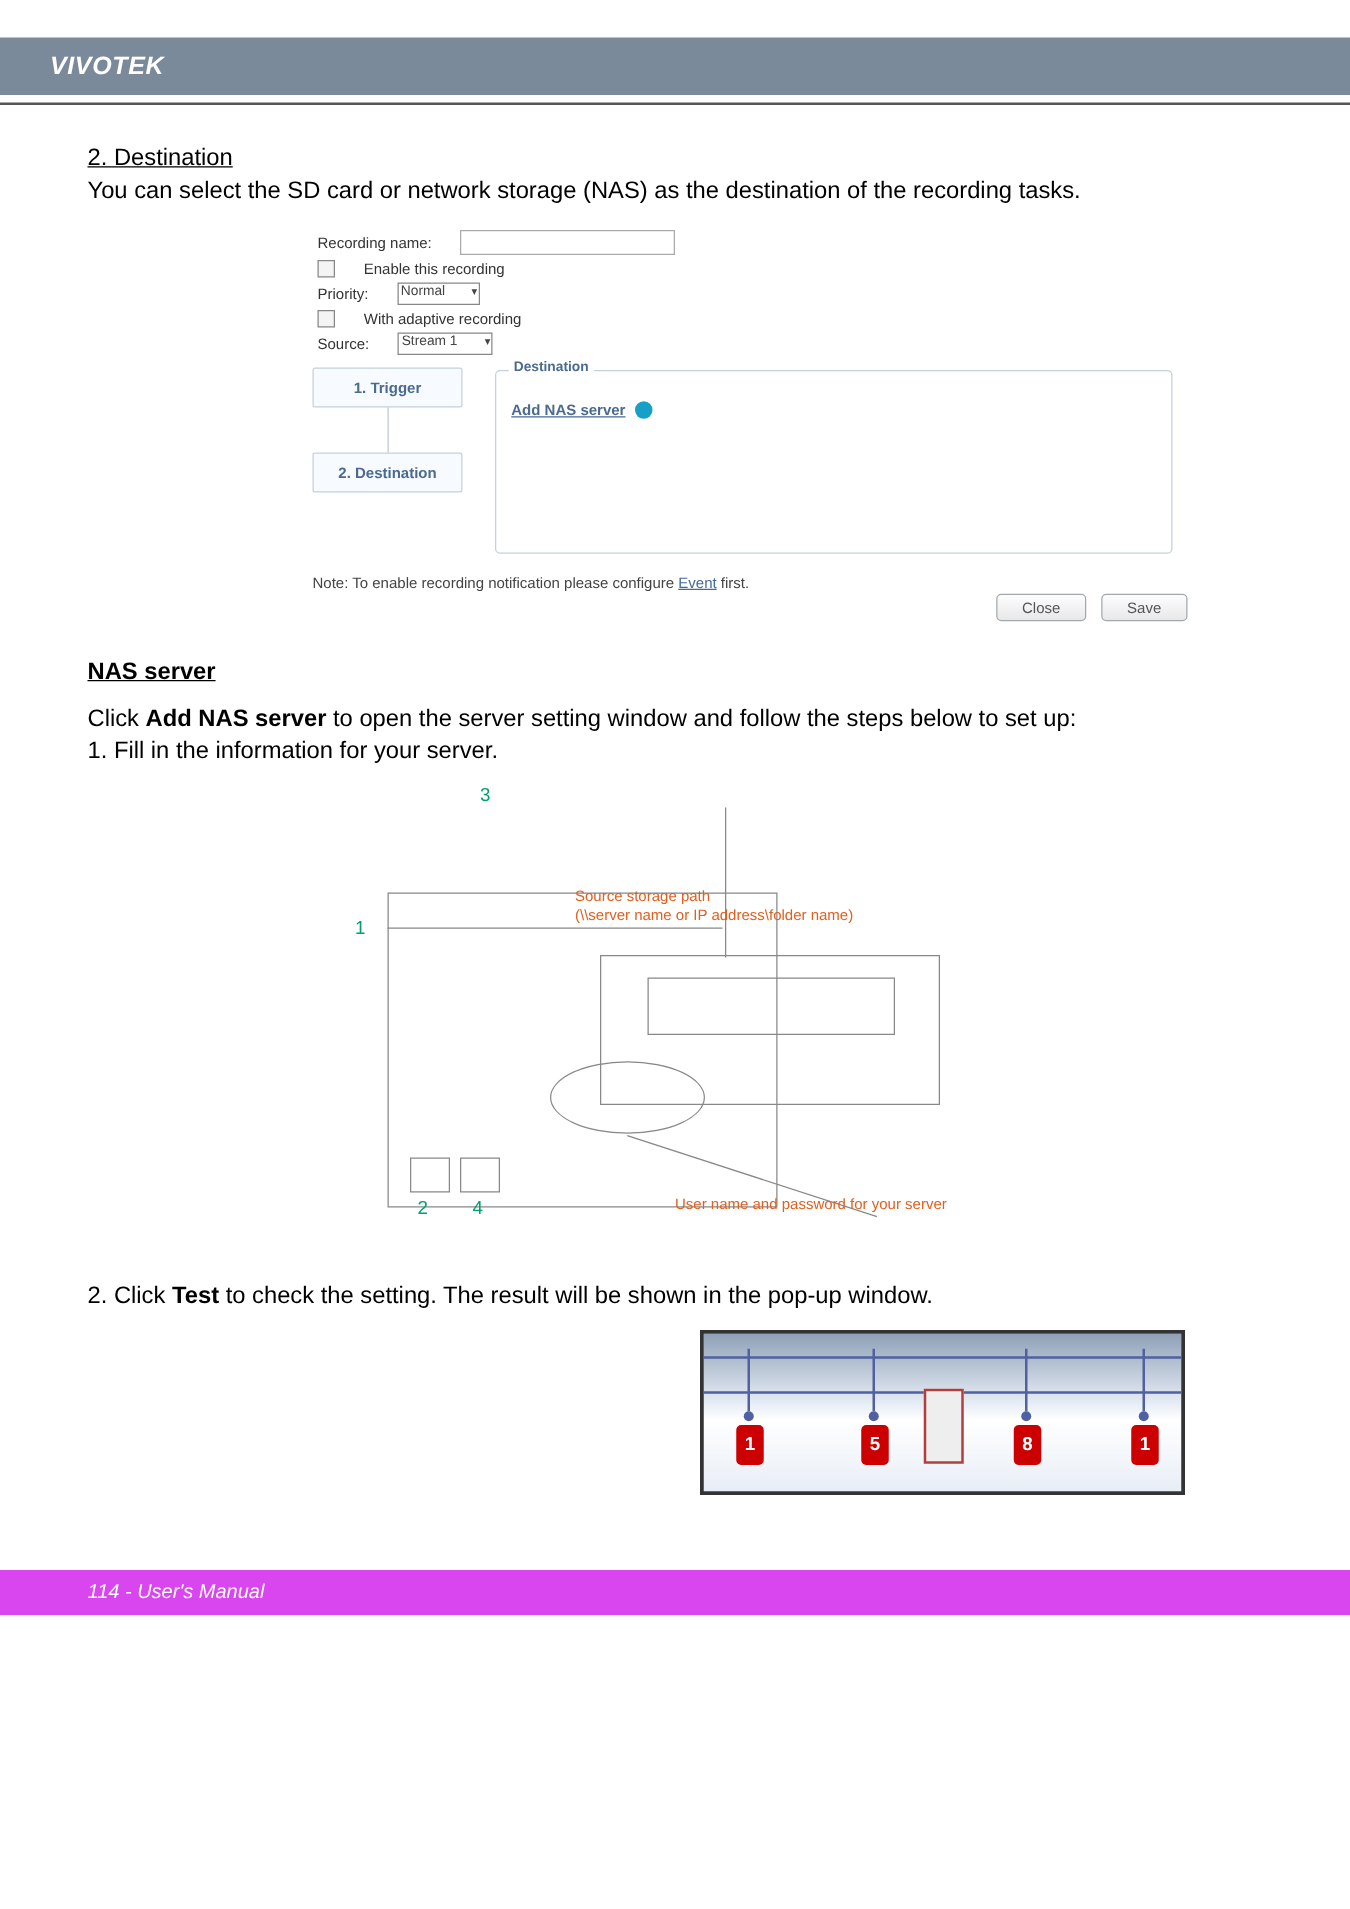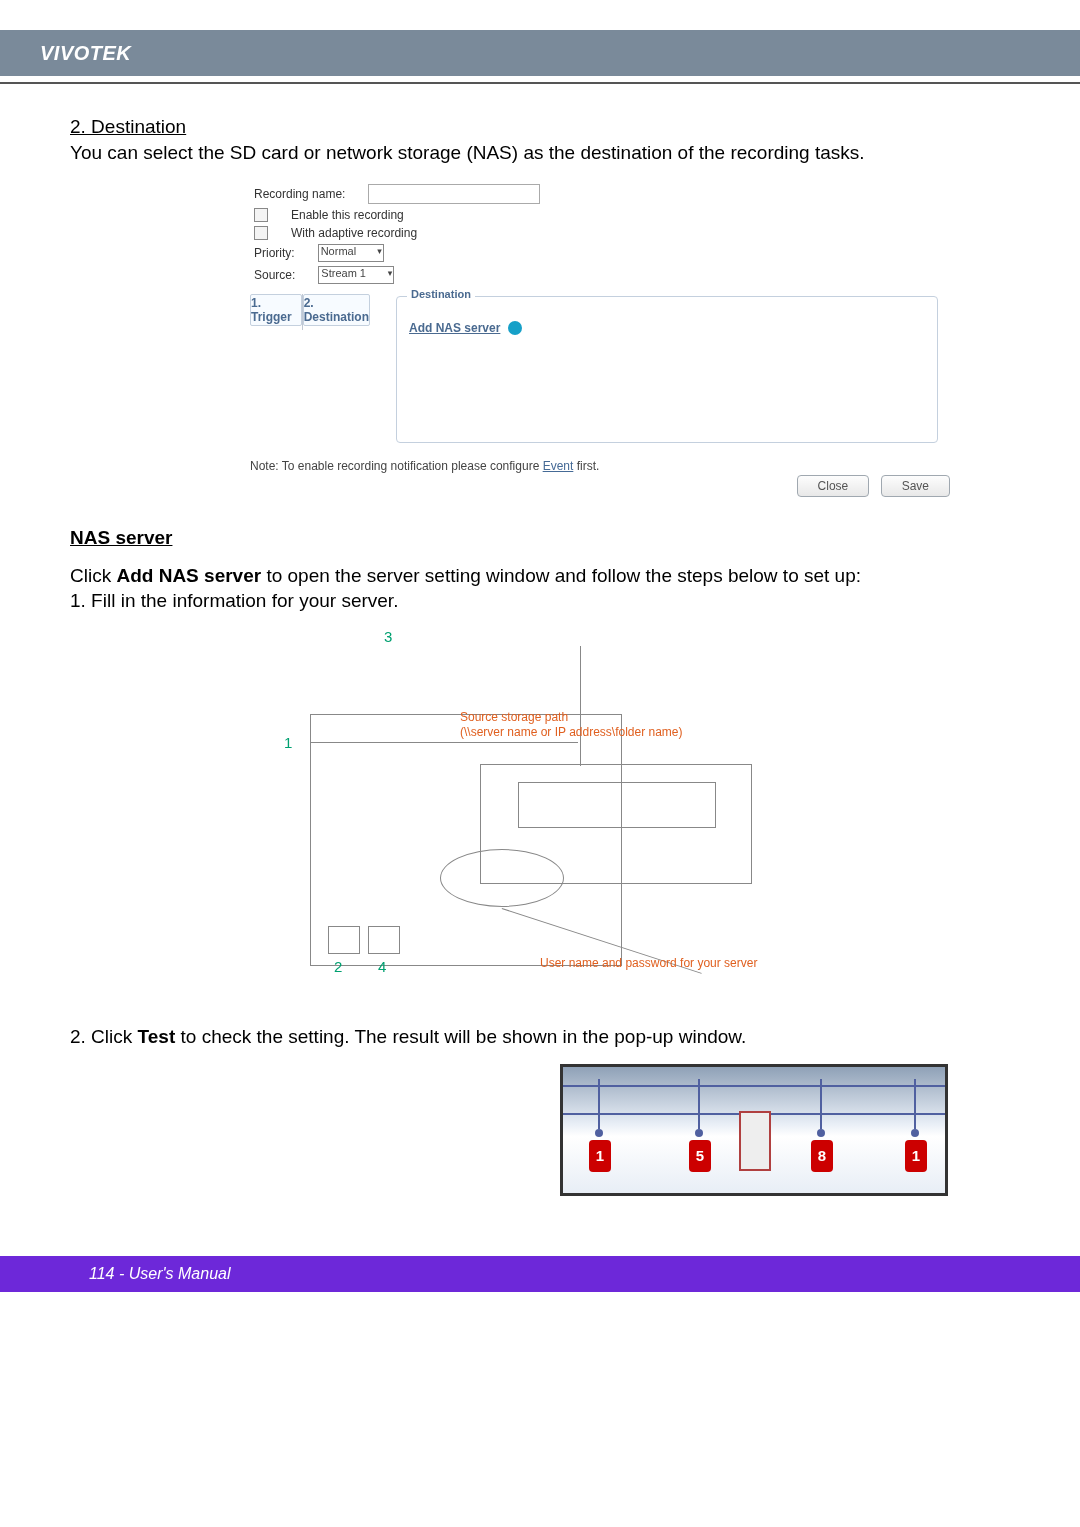--- a/index.html
+++ b/index.html
@@ -60,22 +60,22 @@
   .tselect:after { content: "▾"; font-size: 9px; position: absolute; right: 1px; top: 1px; }
   .wizard {
     display: flex;
     gap: 26px;
     margin-top: 10px;
     align-items: flex-start;
   }
   .steps {
     width: 120px;
     display: flex;
-    flex-direction: row;
-    align-items: flex-start;
+    flex-direction: column;
+    align-items: center;
   }
   .step-box {
     border: 1px solid #c4d0de;
     background: #f7fbff;
     width: 118px;
     height: 30px;
     display: flex; align-items: center; justify-content: center;
     font-size: 12px; color: #4a6a90; font-weight: bold;
     border-radius: 2px;
   }
@@ -178,25 +178,25 @@
     margin: 3px auto 0;
   }
   .lan-card {
     position: absolute;
     top: 44px; left: 176px;
     width: 28px; height: 56px;
     border: 2px solid #b04040;
     background: #eee;
   }
   .footer {
-    background: #6d28d9;
+    background: #d946ef;
     height: 36px;
     display: flex;
     align-items: center;
-    padding-left: 89px;
+    padding-left: 70px;
     margin-top: 60px;
   }
   .footer span {
     color: #fff;
     font-style: italic;
     font-size: 16px;
   }
 </style>
 </head>
 <body>
@@ -214,26 +214,26 @@
   <div class="shot1">
     <div class="form-row">
       <label>Recording name:</label>
       <span class="tinput"></span>
     </div>
     <div class="form-row">
       <span class="cb"></span>
       <label>Enable this recording</label>
     </div>
     <div class="form-row">
+      <label>Priority:</label>
+      <span class="tselect" style="width:50px"><span>Normal</span></span>
+    </div>
+    <div class="form-row">
       <span class="cb"></span>
       <label>With adaptive recording</label>
-    </div>
-    <div class="form-row">
-      <label>Priority:</label>
-      <span class="tselect" style="width:50px"><span>Normal</span></span>
     </div>
     <div class="form-row">
       <label>Source:</label>
       <span class="tselect" style="width:60px"><span>Stream 1</span></span>
     </div>
 
     <div class="wizard">
       <div class="steps">
         <div class="step-box">1.  Trigger</div>
         <div class="step-conn"></div>

